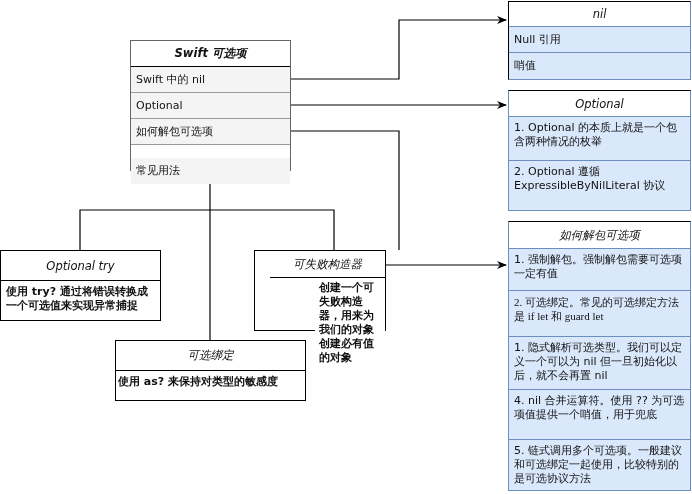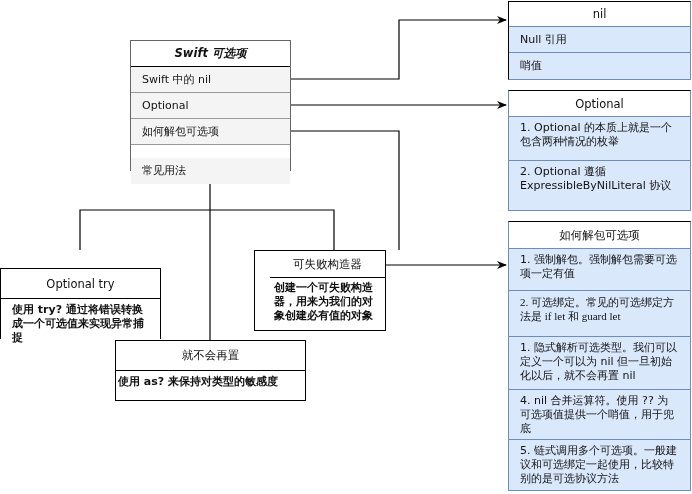--- a/index.html
+++ b/index.html
@@ -1,21 +1,21 @@
 <!DOCTYPE html>
 <html><head>
   <meta charset="utf-8">
   <style>
     html, body { margin: 0; padding: 0; background: #ffffff; }
     body { width: 692px; height: 494px; position: relative; overflow: hidden;
            font-family: "DejaVu Sans", "Liberation Sans", sans-serif; color: #111; }
     .box { position: absolute; box-sizing: border-box; border: 1px solid #000; background: #fff; }
     .hdr { box-sizing: border-box; border-bottom: 1px solid #000; display: flex; align-items: center;
-           justify-content: center; font-size: 11.5px; background: #fff; }
-    .row { box-sizing: border-box; font-size: 11px; line-height: 14px; padding: 4px 11px; }
+           justify-content: center; font-size: 11.5px; background: #fff; font-style: italic; }
+    .row { box-sizing: border-box; font-size: 11px; line-height: 14px; padding: 4px 5px; }
     .gray .row { background: #f4f4f4; border-bottom: 1px solid #999; display: flex; align-items: center; }
     .gray .row:last-child { border-bottom: none; margin-top: 13px; }
     .gray { border-color: #666; }
     .blue .row { background: #dae8fc; border-bottom: 1px solid #6c8ebf; }
     .blue .row:last-child { border-bottom: none; }
     .blue { border-color: #6c8ebf; }
     .blue .hdr { border-bottom-color: #6c8ebf; }
     .white .row { background: #fff; font-weight: bold; }
     .italic { font-style: italic; font-weight: bold; }
     svg.lines { position: absolute; left: 0; top: 0; pointer-events: none; }
@@ -65,26 +65,26 @@
 
 <div class="box blue" style="left:508px; top:221px; width:183px; height:270px; border-top-color:#000;">
   <div class="hdr" style="height:27px;">如何解包可选项</div>
   <div class="row" style="height:42px;">1. 强制解包。强制解包需要可选项一定有值</div>
   <div class="row" style="height:46px;font-family:Liberation Serif, serif;">2. 可选绑定。常见的可选绑定方法是 if let 和 guard let</div>
   <div class="row" style="height:53px;">1. 隐式解析可选类型。我们可以定义一个可以为 nil 但一旦初始化以后，就不会再置 nil</div>
   <div class="row" style="height:50px;">4. nil 合并运算符。使用 ?? 为可选项值提供一个哨值，用于兜底</div>
   <div class="row" style="height:50px;">5. 链式调用多个可选项。一般建议和可选绑定一起使用，比较特别的是可选协议方法</div>
 </div>
 
-<div class="box white" style="left:0px; top:268px; width:161px; height:71px;">
+<div class="box white" style="left:0px; top:250px; width:161px; height:71px;">
   <div class="hdr" style="height:30px;">Optional try</div>
   <div class="row">使用 try? 通过将错误转换成一个可选值来实现异常捕捉</div>
 </div>
 
 <div class="box white" style="left:254px; top:250px; width:132px; height:81px;padding-left:15px;">
   <div class="hdr" style="height:27px;">可失败构造器</div>
-  <div class="row" style="padding:3px 4px;">创建一个可失败构造器，用来为我们的对象创建必有值的对象</div>
+  <div class="row" style="padding:3px 4px;margin-left:45px;">创建一个可失败构造器，用来为我们的对象创建必有值的对象</div>
 </div>
 
 <div class="box white" style="left:115px; top:340px; width:191px; height:61px;">
-  <div class="hdr" style="height:30px;">就不会再置</div>
+  <div class="hdr" style="height:30px;">可选绑定</div>
   <div class="row" style="padding:4px 2px;">使用 as? 来保持对类型的敏感度</div>
 </div>
 
 </body></html>

